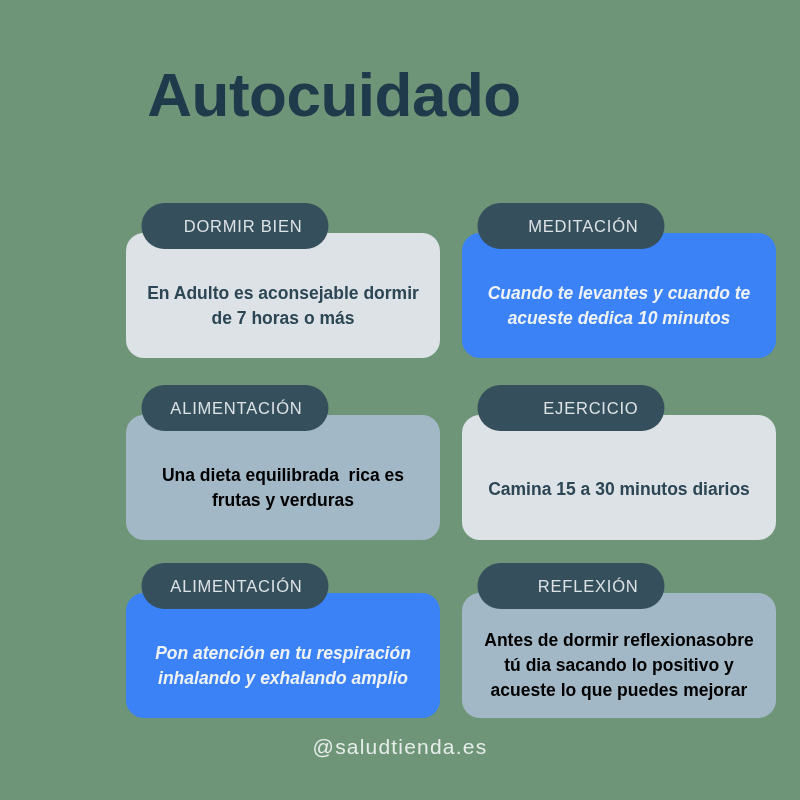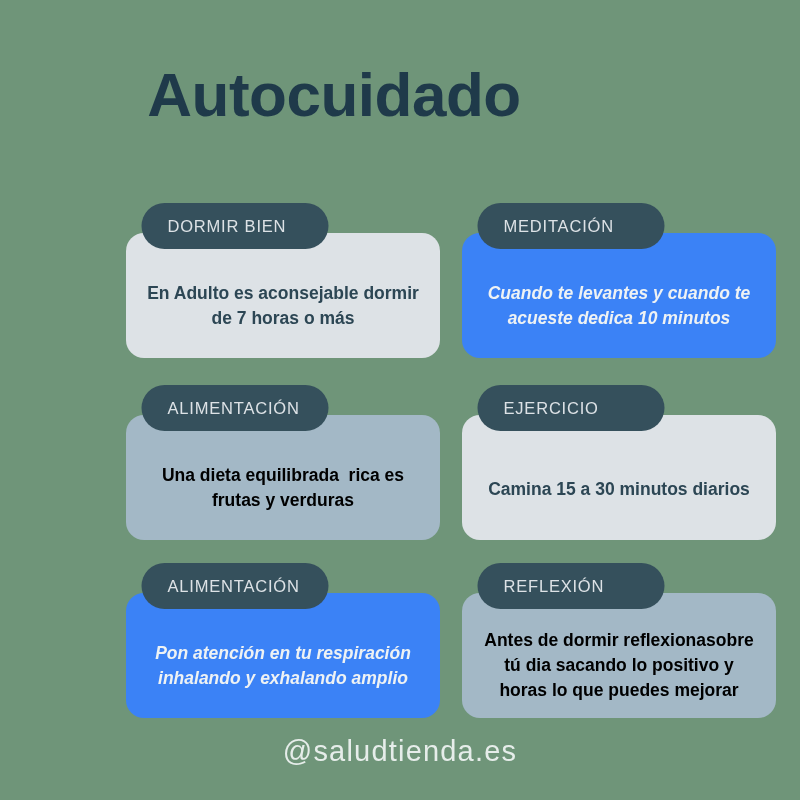--- a/index.html
+++ b/index.html
@@ -70,21 +70,21 @@
     height: 46px;
     min-width: 187px;
     padding: 0 26px;
     box-sizing: border-box;
     border-radius: 23px;
     background: #35505c;
     color: #dde2e6;
     font-size: 16.5px;
     letter-spacing: 0.8px;
     line-height: 46px;
-    text-align: left;
+    text-align: right;
     white-space: nowrap;
   }
 
   .card {
     position: absolute;
     top: 30px;
     left: 0;
     width: 314px;
     height: 125px;
     box-sizing: border-box;
@@ -119,21 +119,21 @@
   
   .card.single .body { margin-top: 10px; }
 
   
   .handle {
     position: absolute;
     left: 0;
     top: 735px;
     width: 800px;
     text-align: center;
-    font-size: 29px;
+    font-size: 21px;
     letter-spacing: 1.2px;
     color: #e6edea;
     font-weight: normal;
   }
 </style>
 </head>
 <body>
 
 <div class="poster">
 
@@ -188,21 +188,21 @@
           <div class="body">Pon atención en tu respiración
 inhalando y exhalando amplio</div>
         </div>
       </div>
 
       <div class="card-wrap">
         <div class="badge">REFLEXIÓN</div>
         <div class="card steel">
           <div class="body">Antes de dormir reflexionasobre
 tú dia sacando lo positivo y
-horas lo que puedes mejorar</div>
+acueste lo que puedes mejorar</div>
         </div>
       </div>
 
     </div>
 
   </div>
 
   <div class="handle">@saludtienda.es</div>
 
 </div>

